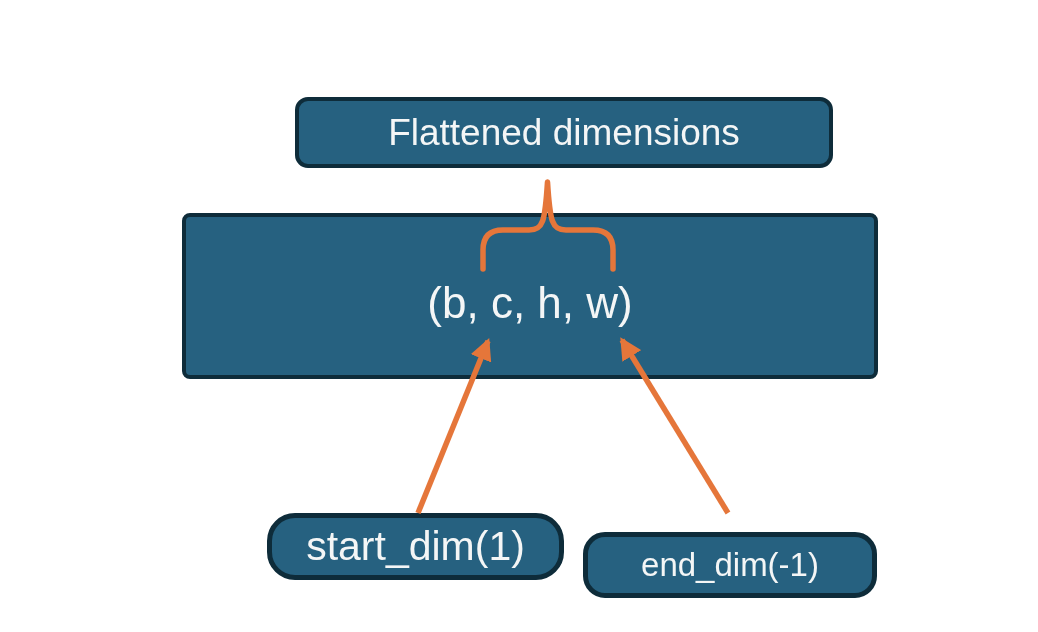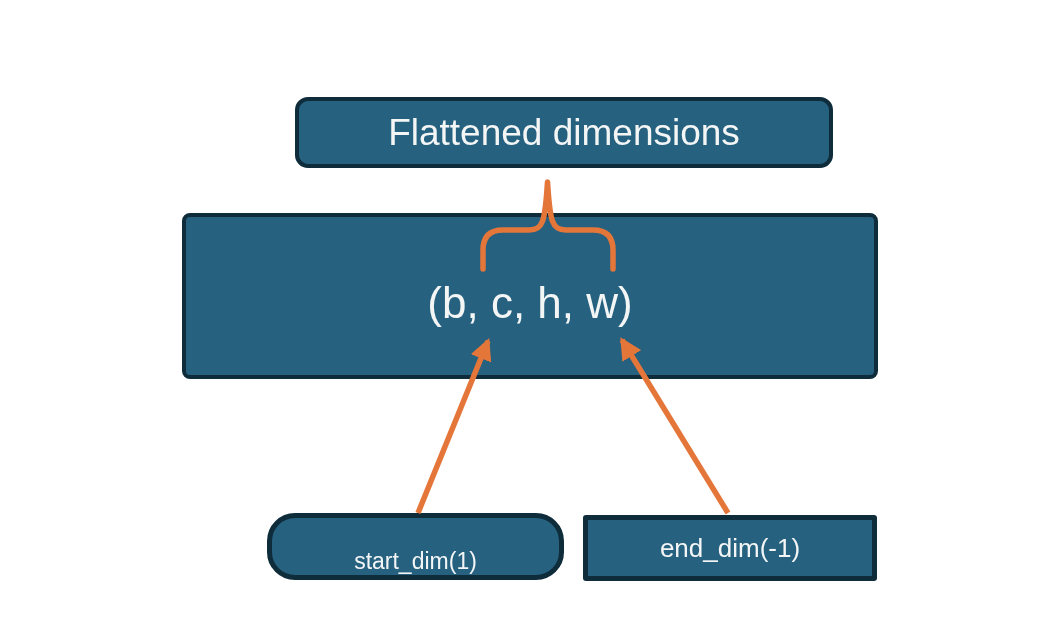--- a/index.html
+++ b/index.html
@@ -30,25 +30,25 @@
   #node-flattened {
     left: 295px; top: 97px; width: 538px; height: 71px;
     border-radius: 13px; font-size: 37px;
   }
   #node-shape {
     left: 182px; top: 213px; width: 696px; height: 166px;
     border-radius: 8px; font-size: 44px; padding-top: 14px;
   }
   #node-start-dim {
     left: 267px; top: 513px; width: 297px; height: 67px;
-    border-width: 5px; border-radius: 28px; font-size: 23px; align-items: flex-end;
+    border-width: 5px; border-radius: 28px; font-size: 41px;
   }
   #node-end-dim {
-    left: 583px; top: 515px; width: 294px; height: 66px;
-    border-width: 5px; border-radius: 3px; font-size: 26px;
+    left: 583px; top: 532px; width: 294px; height: 66px;
+    border-width: 5px; border-radius: 22px; font-size: 33px;
   }
   svg.overlay {
     position: absolute;
     left: 0; top: 0;
     width: 1038px; height: 632px;
     pointer-events: none;
     z-index: 5;
   }
   .connector {
     stroke: var(--connector-orange, #e5763a);

